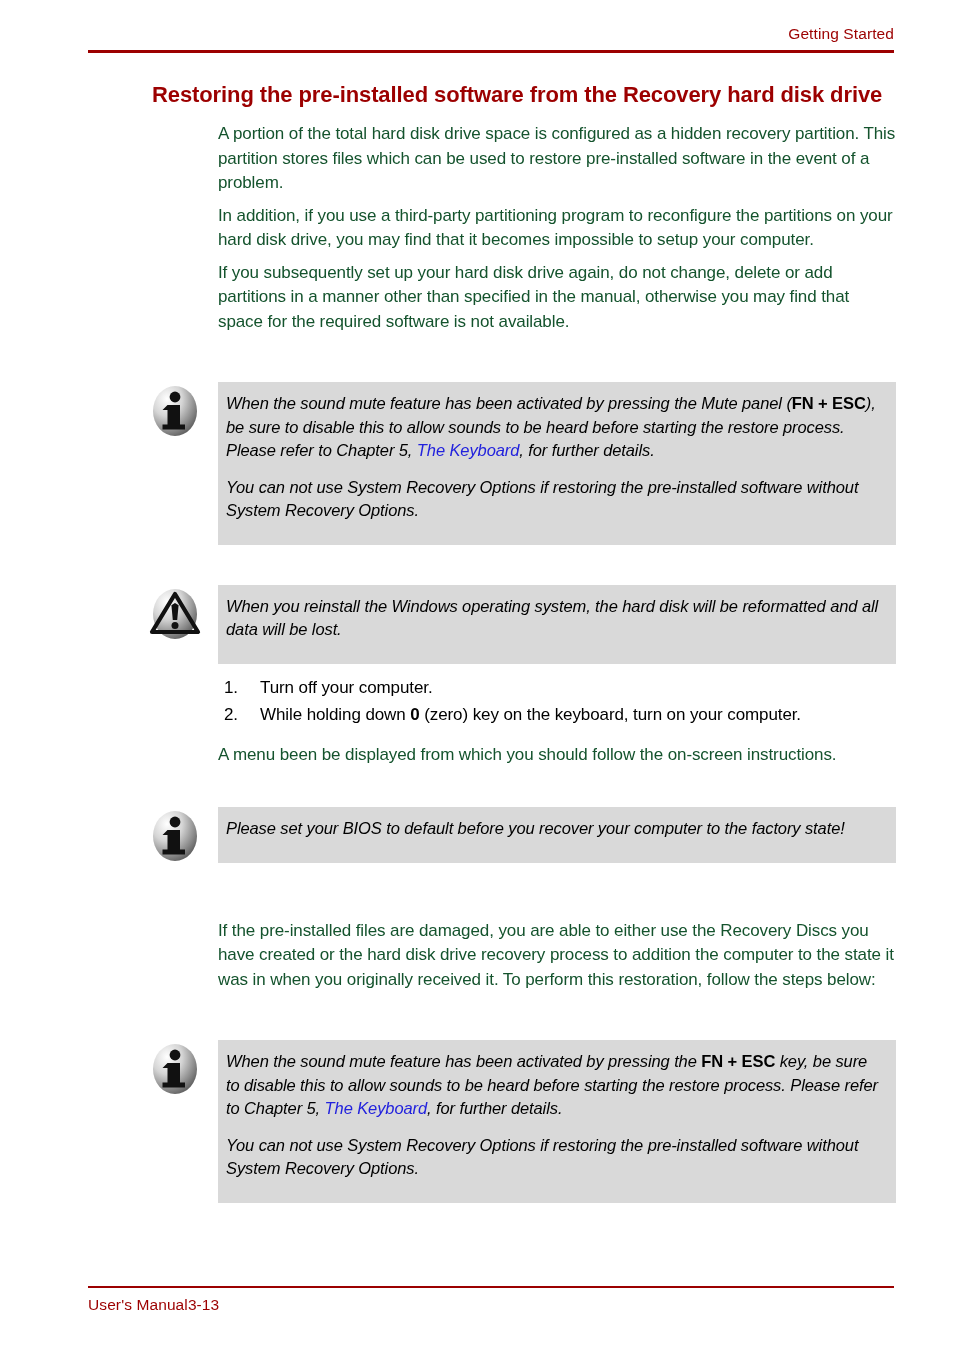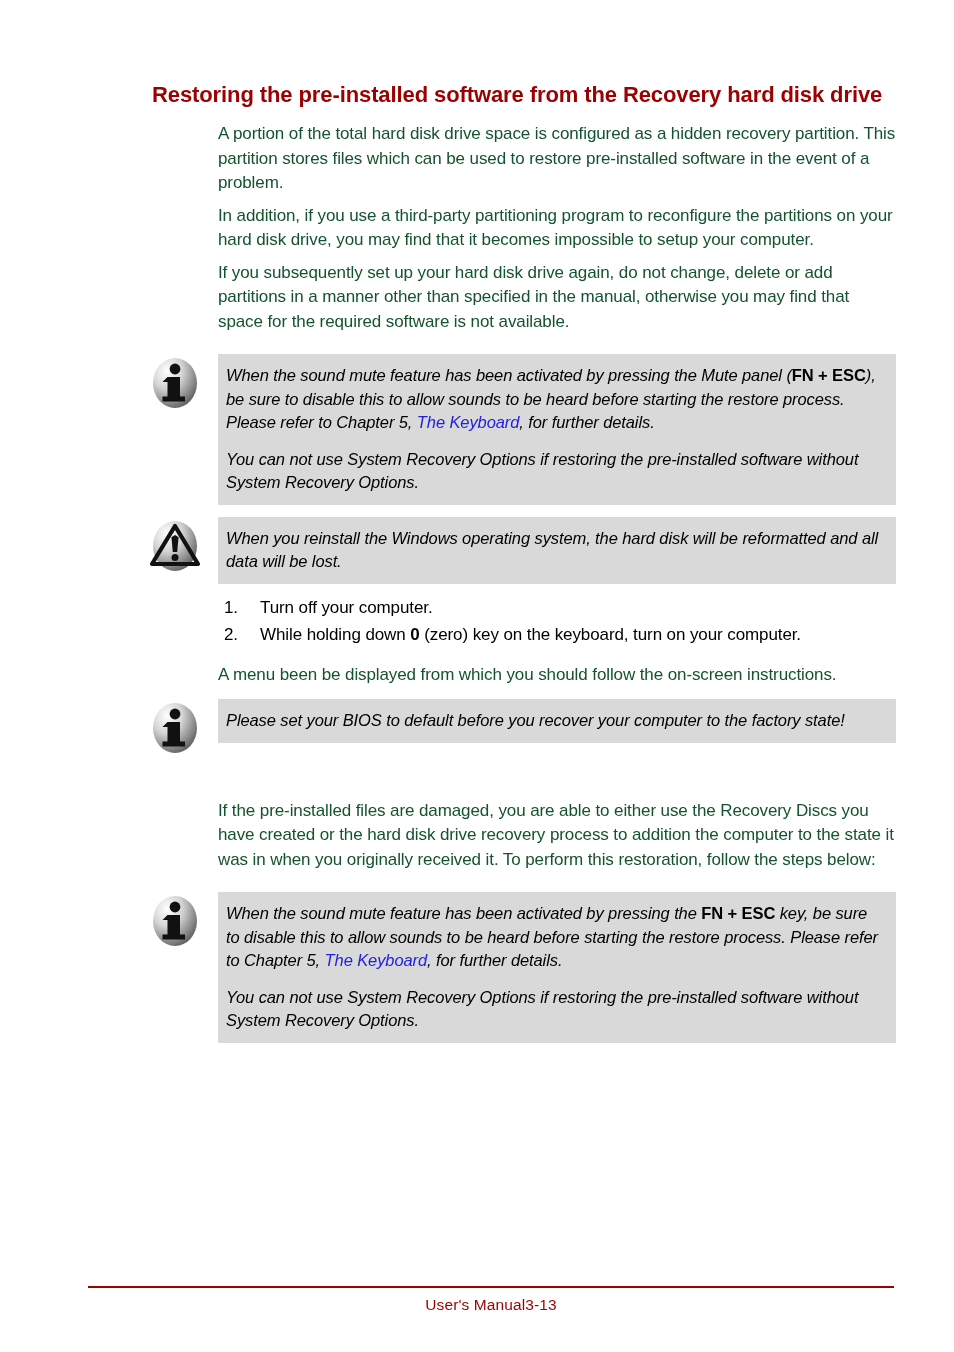--- a/index.html
+++ b/index.html
@@ -75,21 +75,22 @@
   }
   p.para:last-child { margin-bottom: 0; }
 
   
   .callout {
     position: relative;
     margin-left: 66px;
     width: 678px;
     background: #D9D9D9;
     box-sizing: border-box;
-    padding: 10px 12px 10px 8px;
+    padding: 10px 12px 22px 8px;
+    margin-top: 28px;
   }
   .callout .cal-icon {
     position: absolute;
     left: -70px;
     top: 2px;
     width: 54px;
     height: 54px;
   }
   .callout p {
     margin: 0 0 8px 0;
@@ -146,32 +147,36 @@
     width: 806px;
   }
   .footer-rule {
     height: 2px;
     background: #9C0000;
     width: 100%;
   }
   .footer-row {
     margin-top: 8px;
     display: flex;
-    justify-content: center;
+    justify-content: flex-start;
     align-items: baseline;
     font-size: 15.5px;
     color: #9C0000;
     letter-spacing: 0.1px;
   }
 </style>
 </head>
 <body>
 
 <div class="page">
 
+  <div class="header">
+    <div class="header-title">Getting Started</div>
+    <div class="header-rule"></div>
+  </div>
 
   <div class="content">
 
     <h2 class="section-heading">Restoring the pre-installed software from the Recovery hard disk drive</h2>
 
     <div class="spacer-sm"></div>
 
     <div class="body-block">
       <p class="para">A portion of the total hard disk drive space is configured as a hidden recovery partition. This partition stores files which can be used to restore pre-installed software in the event of a problem.</p>
       <p class="para">In addition, if you use a third-party partitioning program to reconfigure the partitions on your hard disk drive, you may find that it becomes impossible to setup your computer.</p>

